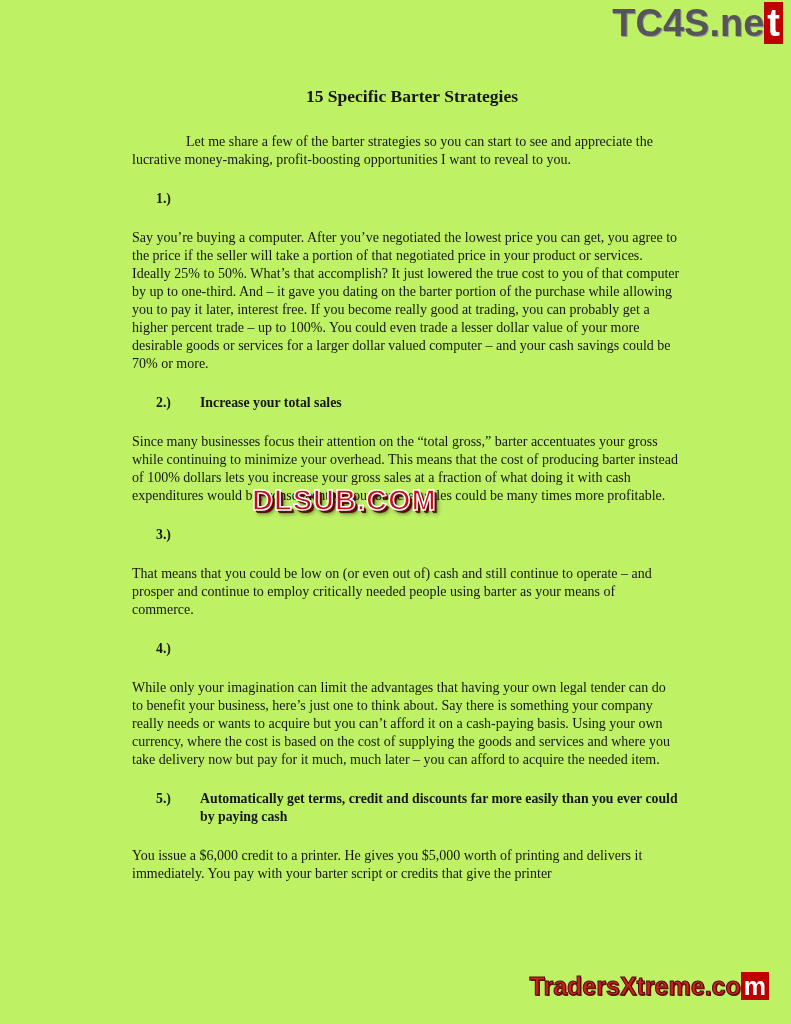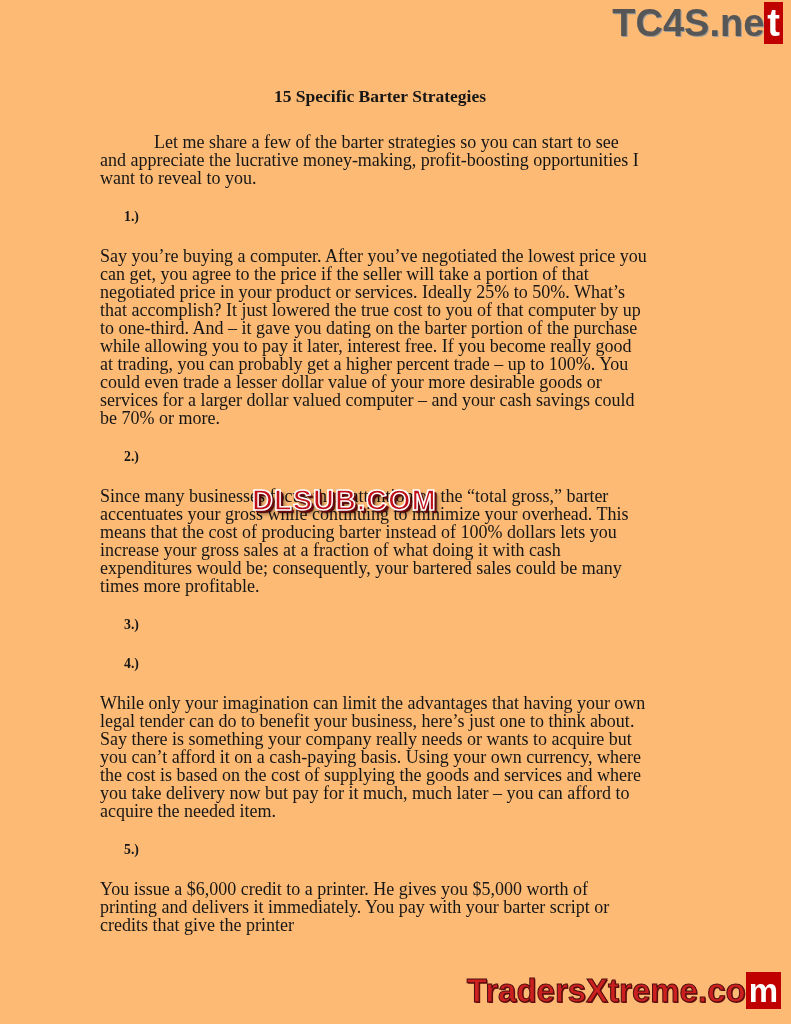--- a/index.html
+++ b/index.html
@@ -1,38 +1,38 @@
 <!DOCTYPE html>
 <html><head>
 <meta charset="utf-8">
 <style>
   html, body { margin: 0; padding: 0; background: #ffffff; }
   .page {
     position: relative;
     width: 791px;
     height: 1024px;
-    background: #fdba74;
+    background: #bef264;
     font-family: "Liberation Serif", serif;
     color: #161616;
     overflow: hidden;
   }
   .content {
     position: absolute;
-    left: 100px;
+    left: 132px;
     top: 86px;
     width: 560px;
   }
   .doc-title {
     font-size: 17.5px;
     font-weight: bold;
     text-align: center;
     margin: 0 0 26px 0;
   }
   .para {
-    font-size: 18px;
+    font-size: 14px;
     line-height: 18px;
     margin: 0 12px 21px 0;
   }
   .intro { text-indent: 54px; }
   .section-heading {
     display: flex;
     font-weight: bold;
     font-size: 13.8px;
     line-height: 18px;
     margin: 0 0 21px 0;
@@ -76,24 +76,24 @@
       2px 2px 0 #6e0a0e,
       3px 3px 1px #4a0608,
       4px 4px 4px rgba(0,0,0,0.45);
     white-space: nowrap;
   }
 
   
   .bottom-logo {
     position: absolute;
     top: 972px;
-    right: 10px;
+    right: 22px;
     font-family: "Liberation Sans", sans-serif;
     font-weight: bold;
-    font-size: 33px;
+    font-size: 25px;
     color: #cc1f1f;
     -webkit-text-stroke: 1px #4a0d0d;
     text-shadow: 1px 1px 0 #6e1414;
     white-space: nowrap;
   }
   .bottom-logo .logo-last {
     color: #ffffff;
     background: #c00000;
     -webkit-text-stroke: 0;
     text-shadow: none;
@@ -115,34 +115,37 @@
 
     <p class="para intro">Let me share a few of the barter strategies so you can start to see and appreciate the lucrative money-making, profit-boosting opportunities I want to reveal to you.</p>
 
     <div class="section-heading">
       <span class="num">1.)</span>
     </div>
     <p class="para">Say you’re buying a computer.  After you’ve negotiated the lowest price you can get, you agree to the price if the seller will take a portion of that negotiated price in your product or services.  Ideally 25% to 50%.  What’s that accomplish?  It just lowered the true cost to you of that computer by up to one-third.  And – it gave you dating on the barter portion of the purchase while allowing you to pay it later, interest free.  If you become really good at trading, you can probably get a higher percent trade – up to 100%.  You could even trade a lesser dollar value of your more desirable goods or services for a larger dollar valued computer – and your cash savings could be 70% or more.</p>
 
     <div class="section-heading">
       <span class="num">2.)</span>
+      <span class="ht">Increase your total sales</span>
     </div>
     <p class="para">Since many businesses focus their attention on the “total gross,” barter accentuates your gross while continuing to minimize your overhead.  This means that the cost of producing barter instead of 100% dollars lets you increase your gross sales at a fraction of what doing it with cash expenditures would be; consequently, your bartered sales could be many times more profitable.</p>
 
     <div class="section-heading">
       <span class="num">3.)</span>
     </div>
+    <p class="para">That means that you could be low on (or even out of) cash and still continue to operate – and prosper and continue to employ critically needed people using barter as your means of commerce.</p>
 
     <div class="section-heading">
       <span class="num">4.)</span>
     </div>
     <p class="para">While only your imagination can limit the advantages that having your own legal tender can do to benefit your business, here’s just one to think about.  Say there is something your company really needs or wants to acquire but you can’t afford it on a cash-paying basis.  Using your own currency, where the cost is based on the cost of supplying the goods and services and where you take delivery now but pay for it much, much later – you can afford to acquire the needed item.</p>
 
     <div class="section-heading">
       <span class="num">5.)</span>
+      <span class="ht">Automatically get terms, credit and discounts far more easily than you ever could by paying cash</span>
     </div>
     <p class="para">You issue a $6,000 credit to a printer.  He gives you $5,000 worth of printing and delivers it immediately.  You pay with your barter script or credits that give the printer</p>
 
   </div>
 
   <div class="watermark">DLSUB.COM</div>
 
   <div class="bottom-logo">
     <span>TradersXtreme.co</span><span class="logo-last">m</span>
   </div>

